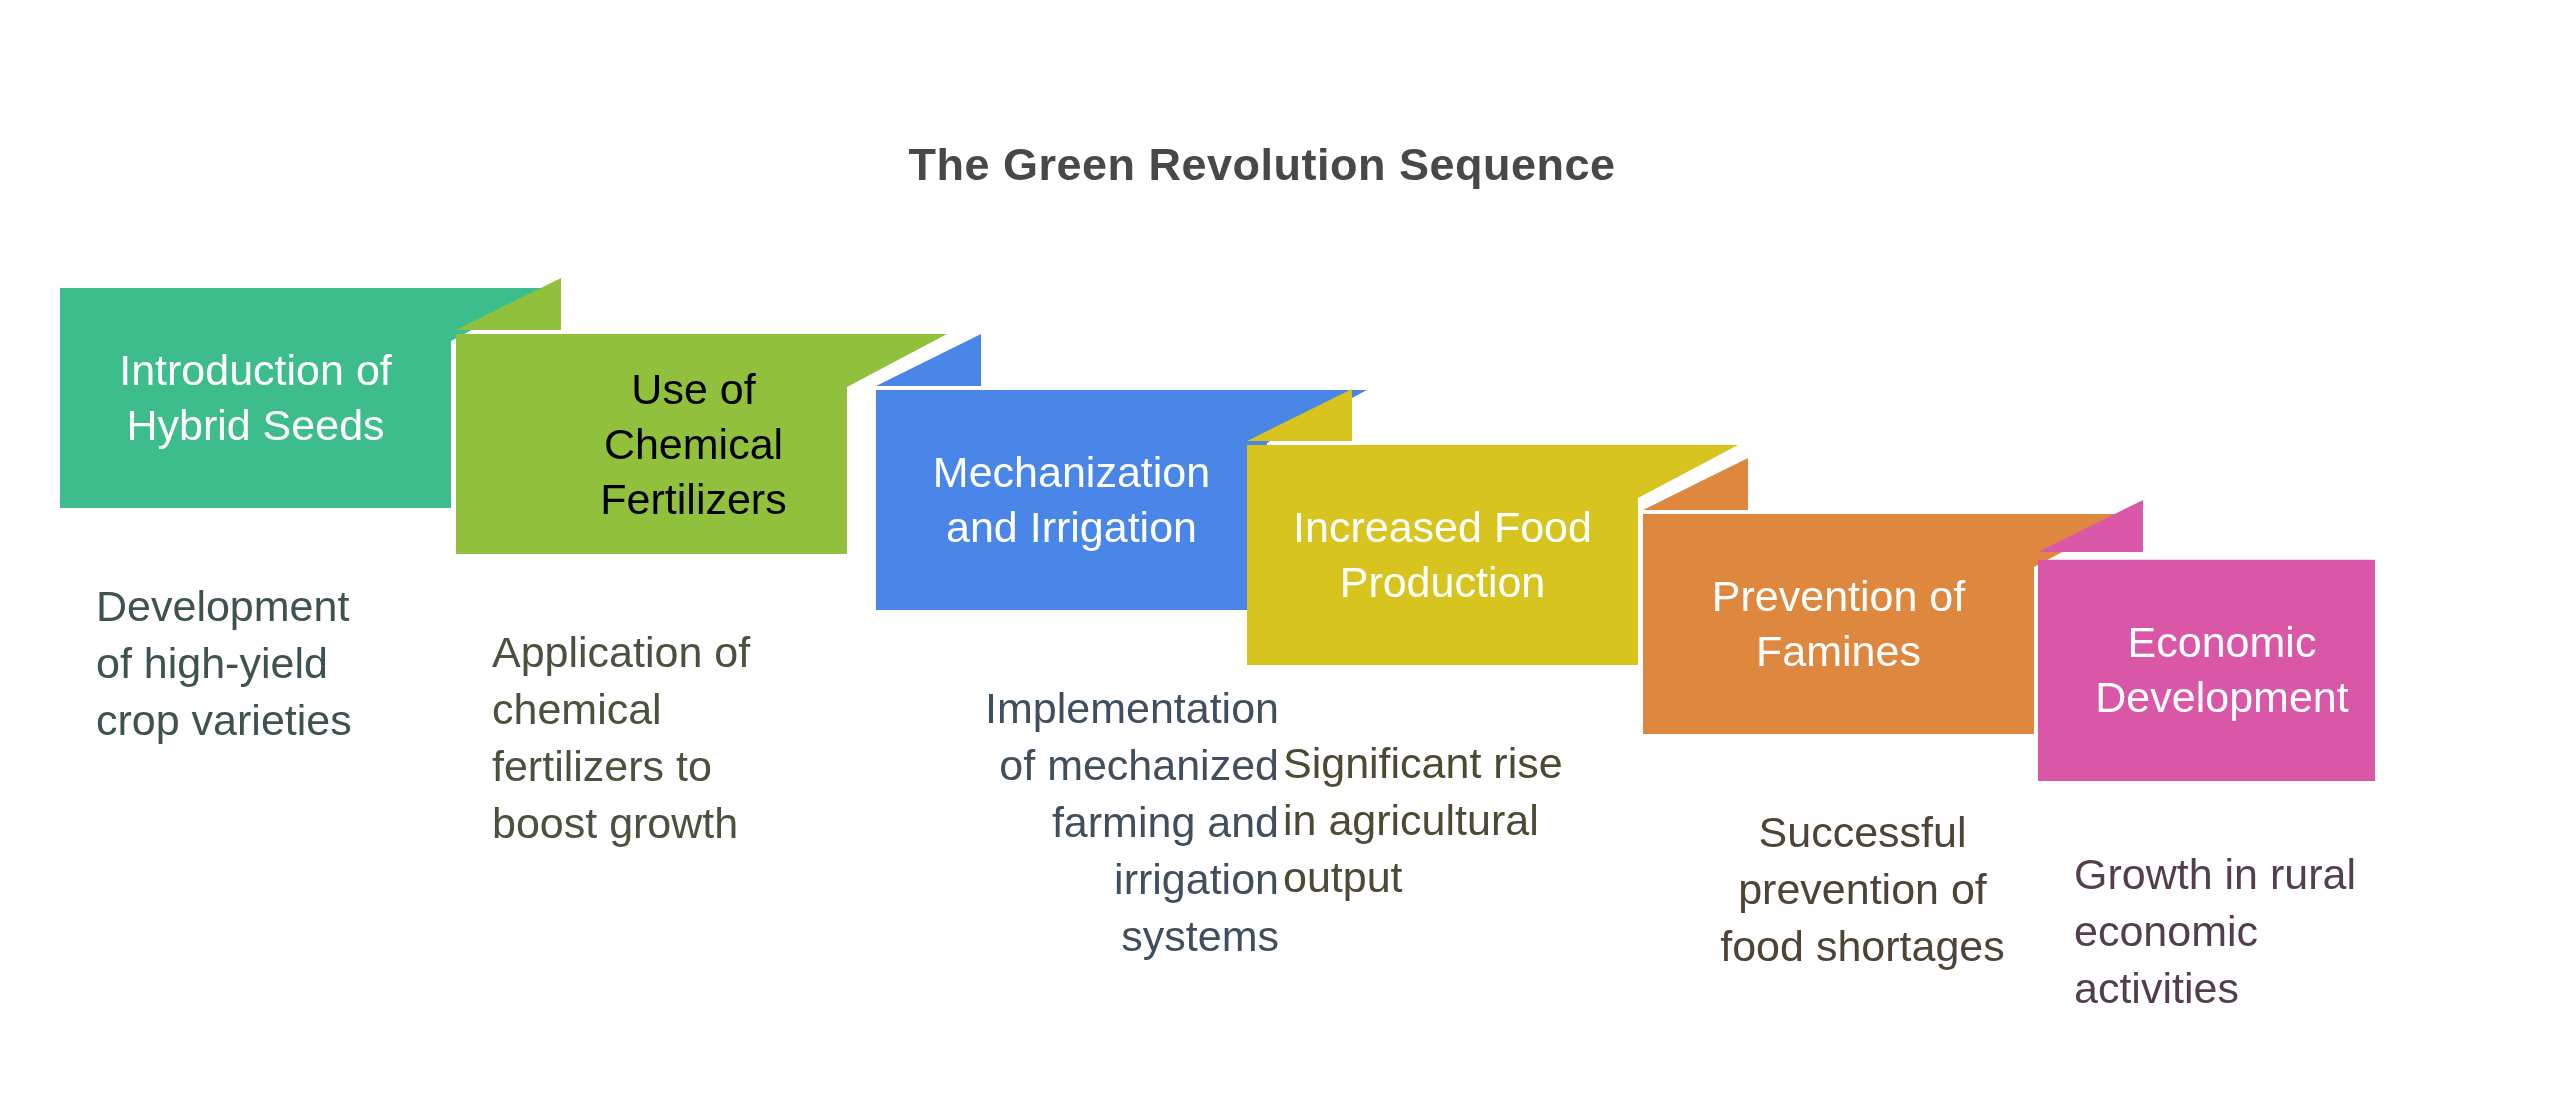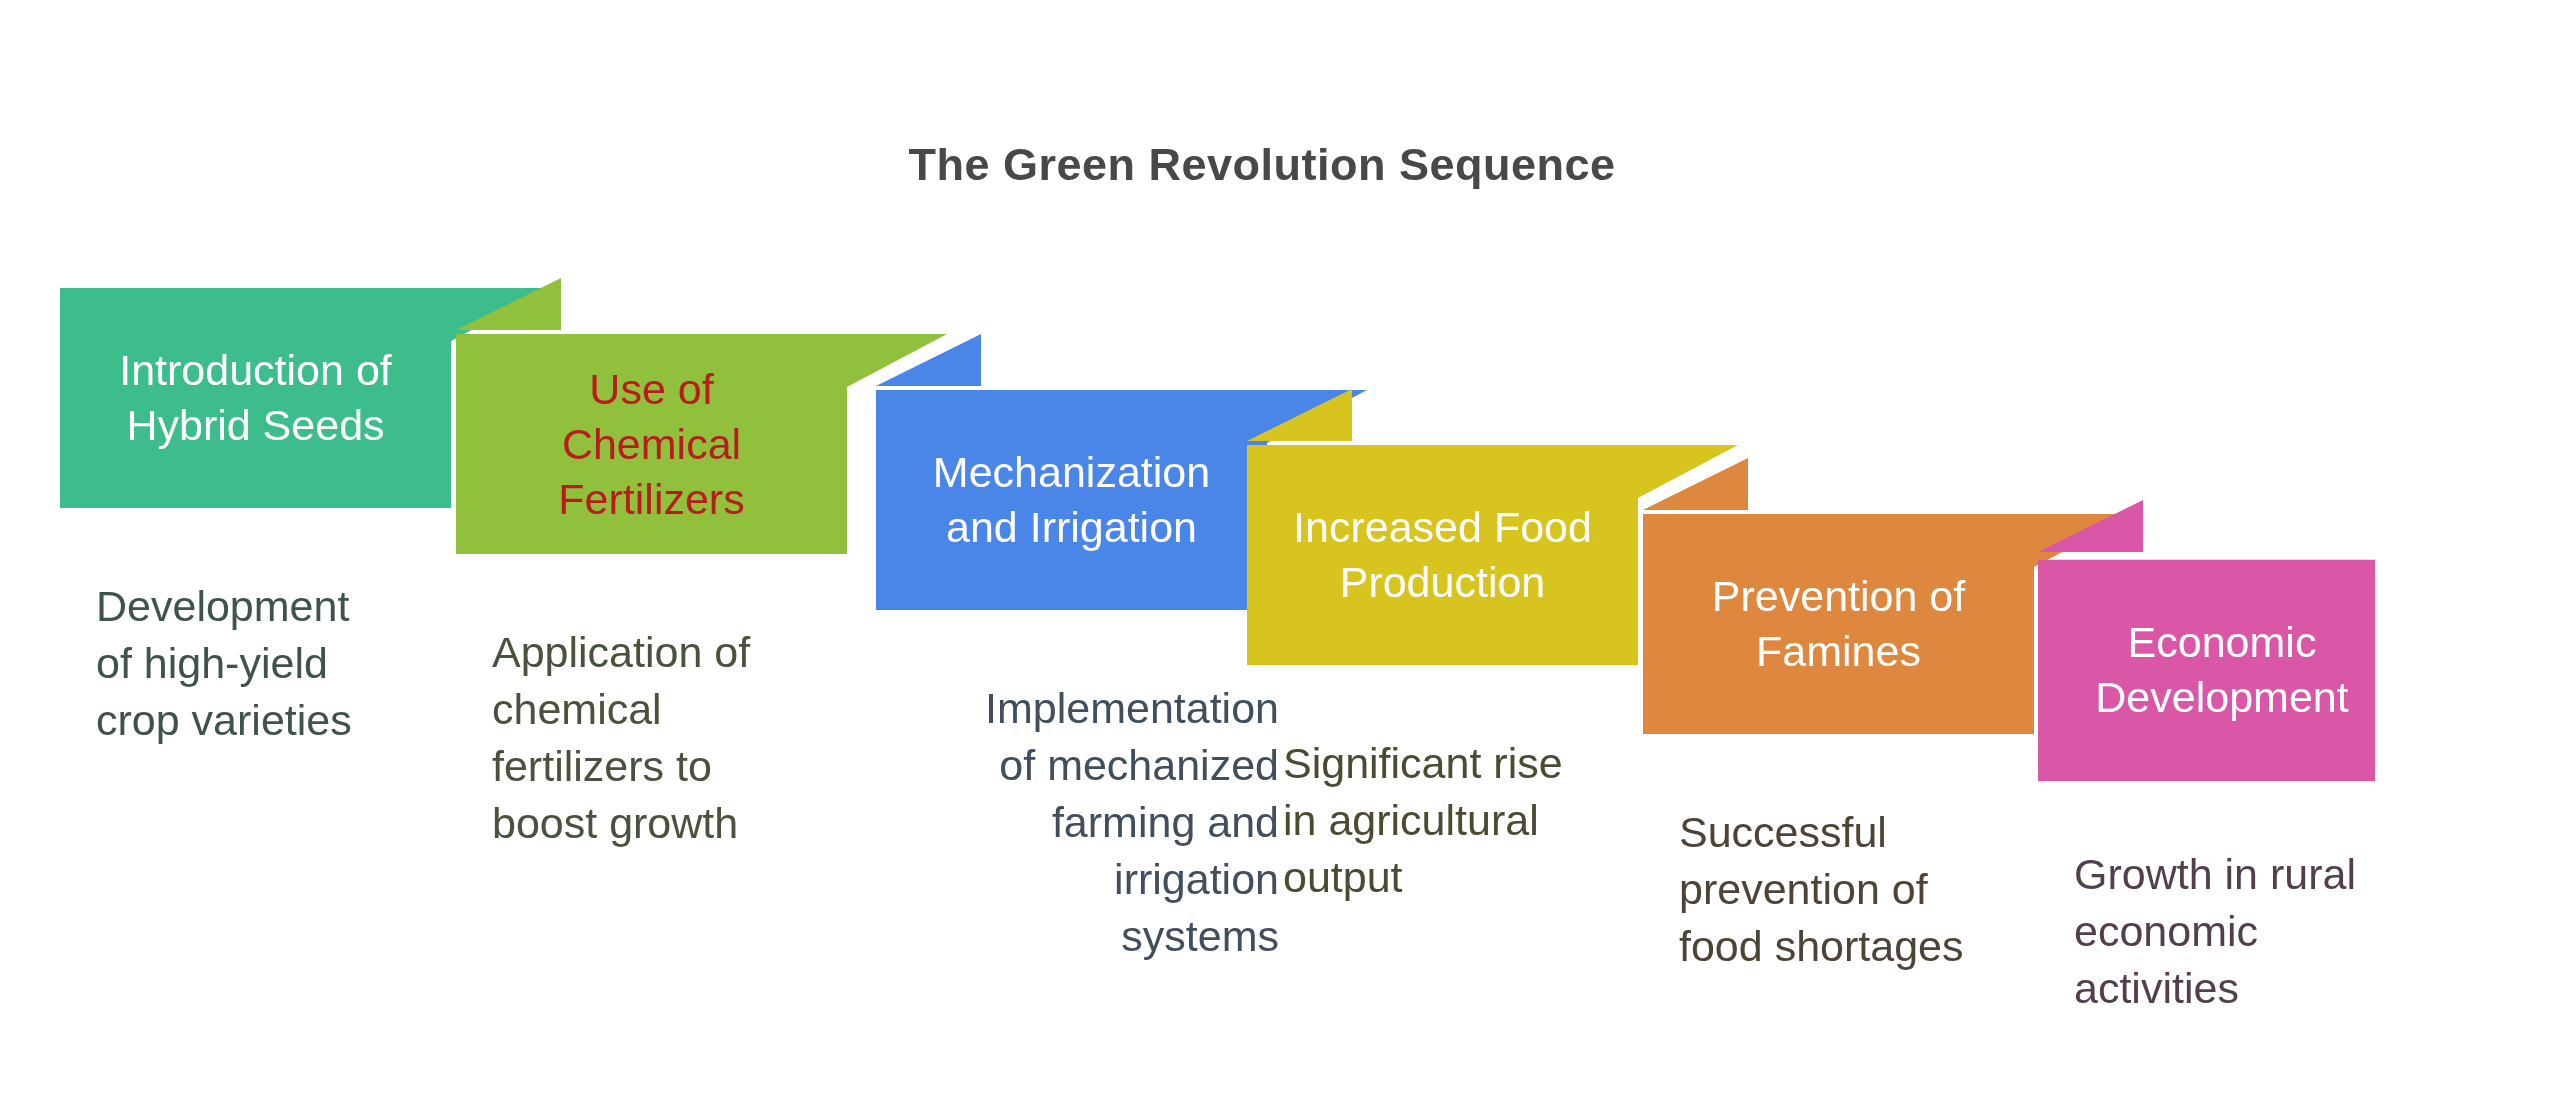--- a/index.html
+++ b/index.html
@@ -107,21 +107,21 @@
 
   <div class="step s0">
     <div class="banner" style="background-color: rgb(60, 189, 139);"></div>
     <div class="heading" style="color: rgb(255, 255, 255);">Introduction of<br>Hybrid Seeds</div>
     <div class="desc" style="color: rgb(62, 83, 73);">Development<br>of high-yield<br>crop varieties</div>
   </div>
 
   <div class="step s1">
     <div class="fold" style="background-color: rgb(144, 192, 60);"></div>
     <div class="banner" style="background-color: rgb(144, 192, 60);"></div>
-    <div class="heading" style="color: #b91c1c;">Use of<br>Chemical<br>Fertilizers</div>
+    <div class="heading" style="color: #000000; padding-left: 42px;">Use of<br>Chemical<br>Fertilizers</div>
     <div class="desc" style="color: rgb(73, 82, 61);">Application of<br>chemical<br>fertilizers to<br>boost growth</div>
   </div>
 
   <div class="step s2">
     <div class="fold" style="background-color: rgb(74, 133, 232);"></div>
     <div class="banner" style="background-color: rgb(74, 133, 232);"></div>
     <div class="heading" style="color: rgb(255, 255, 255);">Mechanization<br>and Irrigation</div>
     <div class="desc" style="color: rgb(65, 78, 94); text-align: right;">Implementation<br>of mechanized<br>farming and<br>irrigation<br>systems</div>
   </div>
 
@@ -129,21 +129,21 @@
     <div class="fold" style="background-color: rgb(215, 196, 30);"></div>
     <div class="banner" style="background-color: rgb(215, 196, 30);"></div>
     <div class="heading" style="color: rgb(255, 255, 255);">Increased Food<br>Production</div>
     <div class="desc" style="color: rgb(76, 74, 51);">Significant rise<br>in agricultural<br>output</div>
   </div>
 
   <div class="step s4">
     <div class="fold" style="background-color: rgb(222, 135, 62);"></div>
     <div class="banner" style="background-color: rgb(222, 135, 62);"></div>
     <div class="heading" style="color: rgb(255, 255, 255);">Prevention of<br>Famines</div>
-    <div class="desc" style="color: rgb(78, 67, 55);">Successful<br>prevention of<br>food shortages</div>
+    <div class="desc" style="color: rgb(78, 67, 55); text-align: center;">Successful<br>prevention of<br>food shortages</div>
   </div>
 
   <div class="step s5">
     <div class="fold" style="background-color: rgb(217, 87, 166);"></div>
     <div class="banner-arrow" style="background-color: rgb(217, 87, 166);"></div>
     <div class="heading" style="color: rgb(255, 255, 255);">Economic<br>Development</div>
     <div class="desc" style="color: rgb(83, 62, 78);">Growth in rural<br>economic<br>activities</div>
   </div>
 
 </div>

